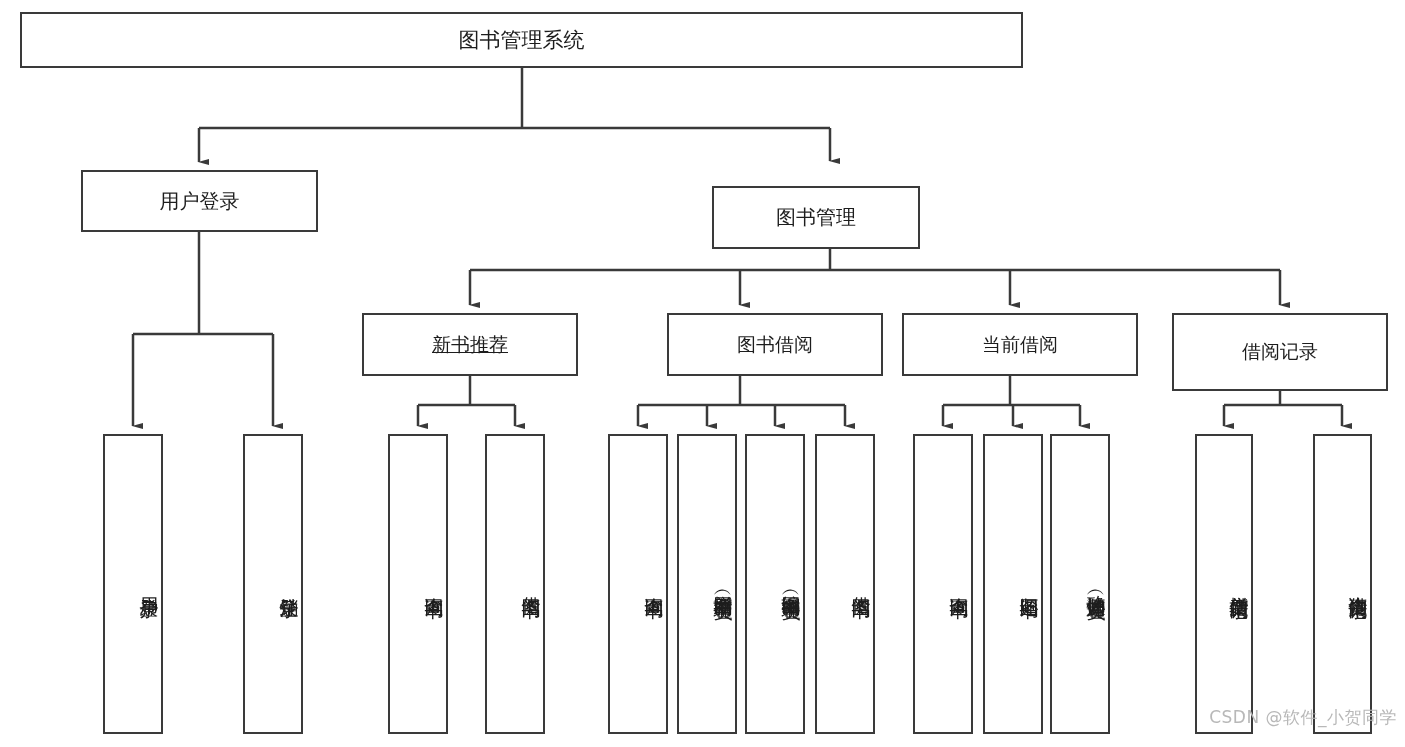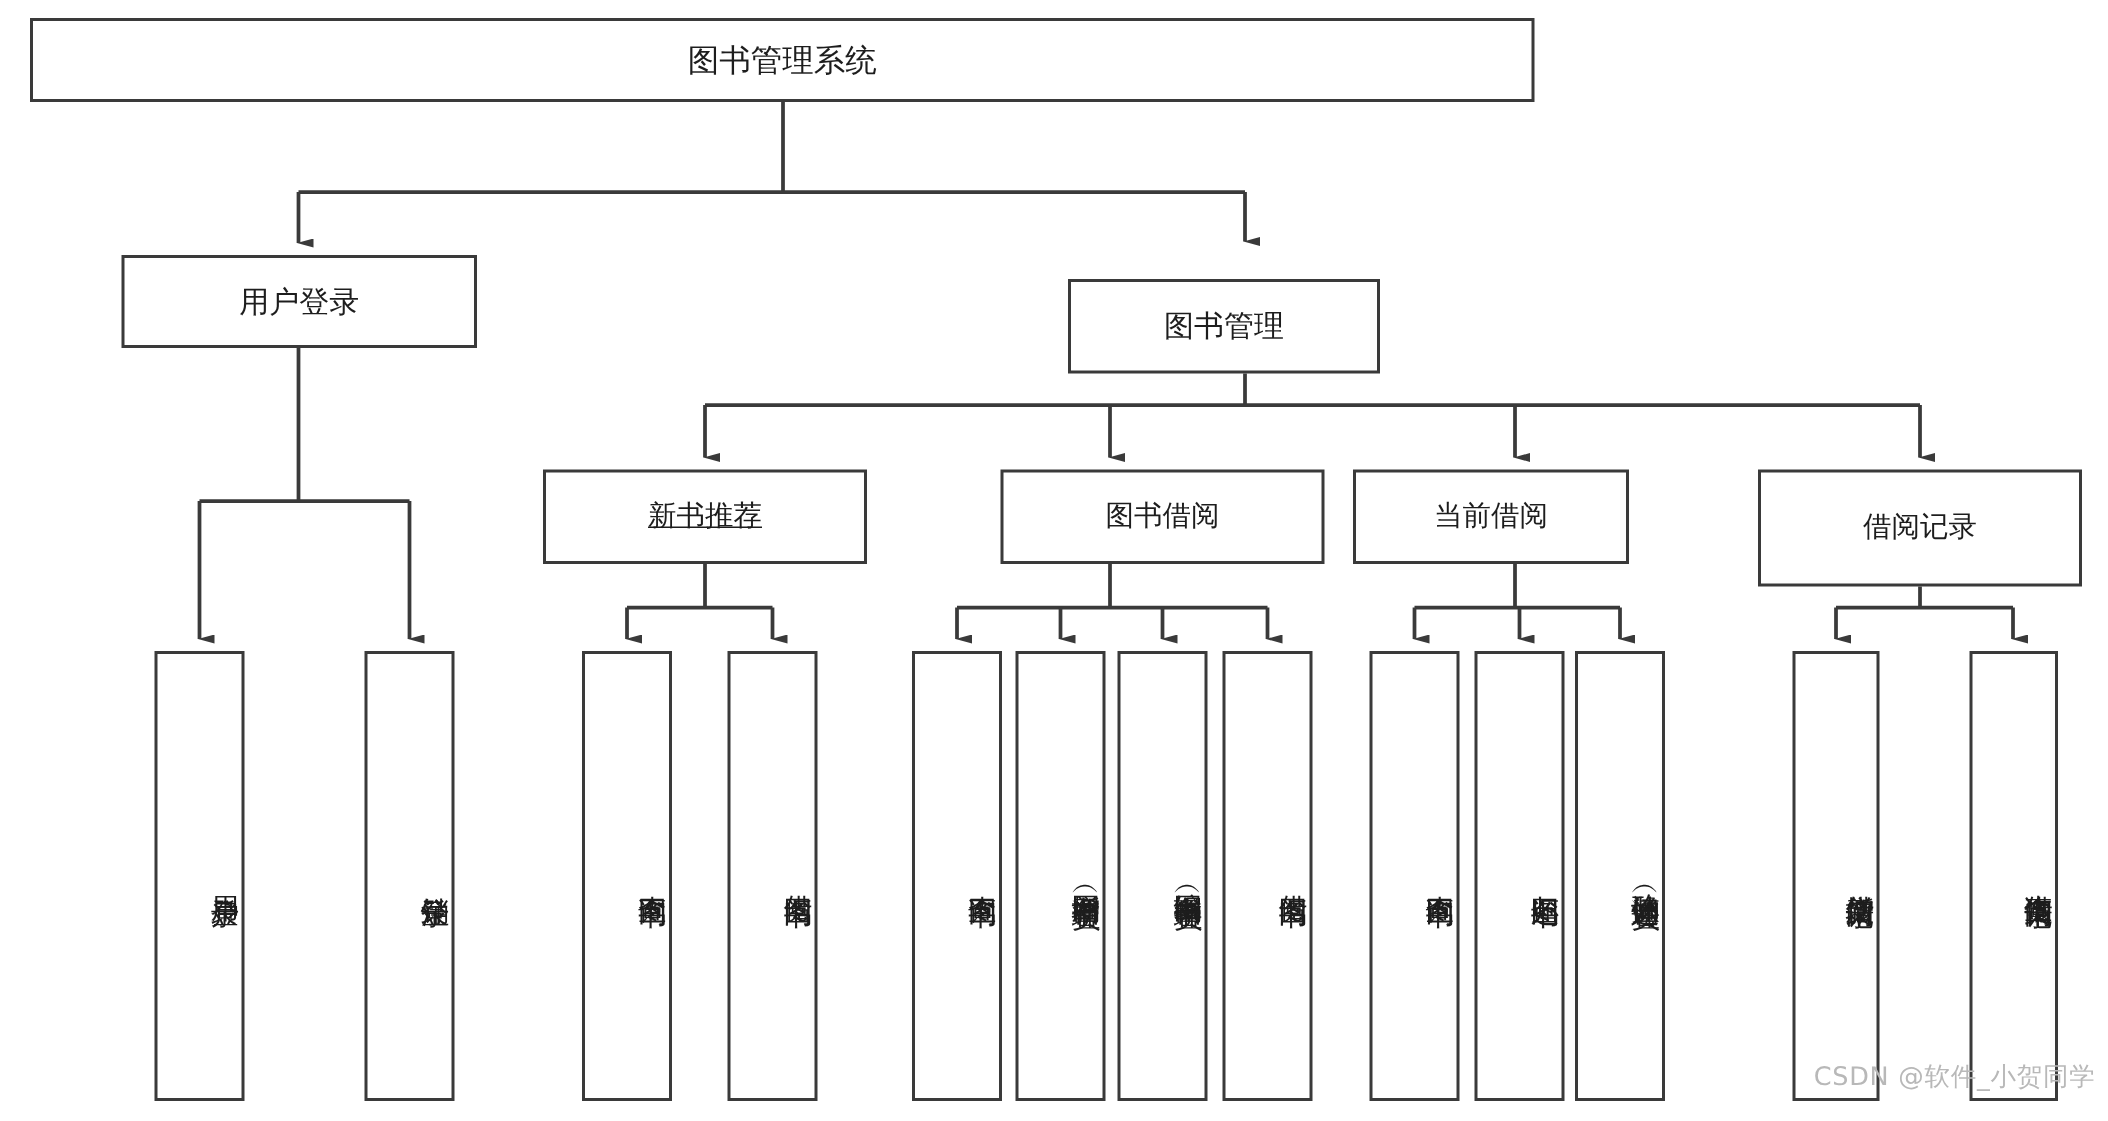--- a/index.html
+++ b/index.html
@@ -125,21 +125,21 @@
     </g>
   </svg>
 
   <div class="node root" style="left: 20px; top: 12px; width: 1003px; height: 56px;">图书管理系统</div>
 
   <div class="node level2" style="left: 81px; top: 170px; width: 237px; height: 62px;">用户登录</div>
   <div class="node level2" style="left: 712px; top: 169px; width: 208px; height: 63px; margin-top: 17px;">图书管理</div>
 
   <div class="node level3" style="left: 362px; top: 313px; width: 216px; height: 63px; text-decoration: underline;">新书推荐</div>
   <div class="node level3" style="left: 632px; top: 313px; width: 216px; height: 63px; margin-left: 35px;">图书借阅</div>
-  <div class="node level3" style="left: 902px; top: 313px; width: 184px; height: 63px; font-family: Liberation Serif, serif;">当前借阅</div>
+  <div class="node level3" style="left: 902px; top: 313px; width: 236px; height: 63px; font-family: Liberation Serif, serif;">当前借阅</div>
   <div class="node level3" style="left: 1172px; top: 313px; width: 216px; height: 78px;">借阅记录</div>
 
   <div class="node leaf" style="left: 103px; top: 434px; width: 60px; height: 300px;">
       <span class="vlabel">用户登录</span>
     </div>
   <div class="node leaf" style="left: 243px; top: 434px; width: 60px; height: 300px;">
       <span class="vlabel">注销登录</span>
     </div>
   <div class="node leaf" style="left: 388px; top: 434px; width: 60px; height: 300px;">
       <span class="vlabel">查询图书</span>

